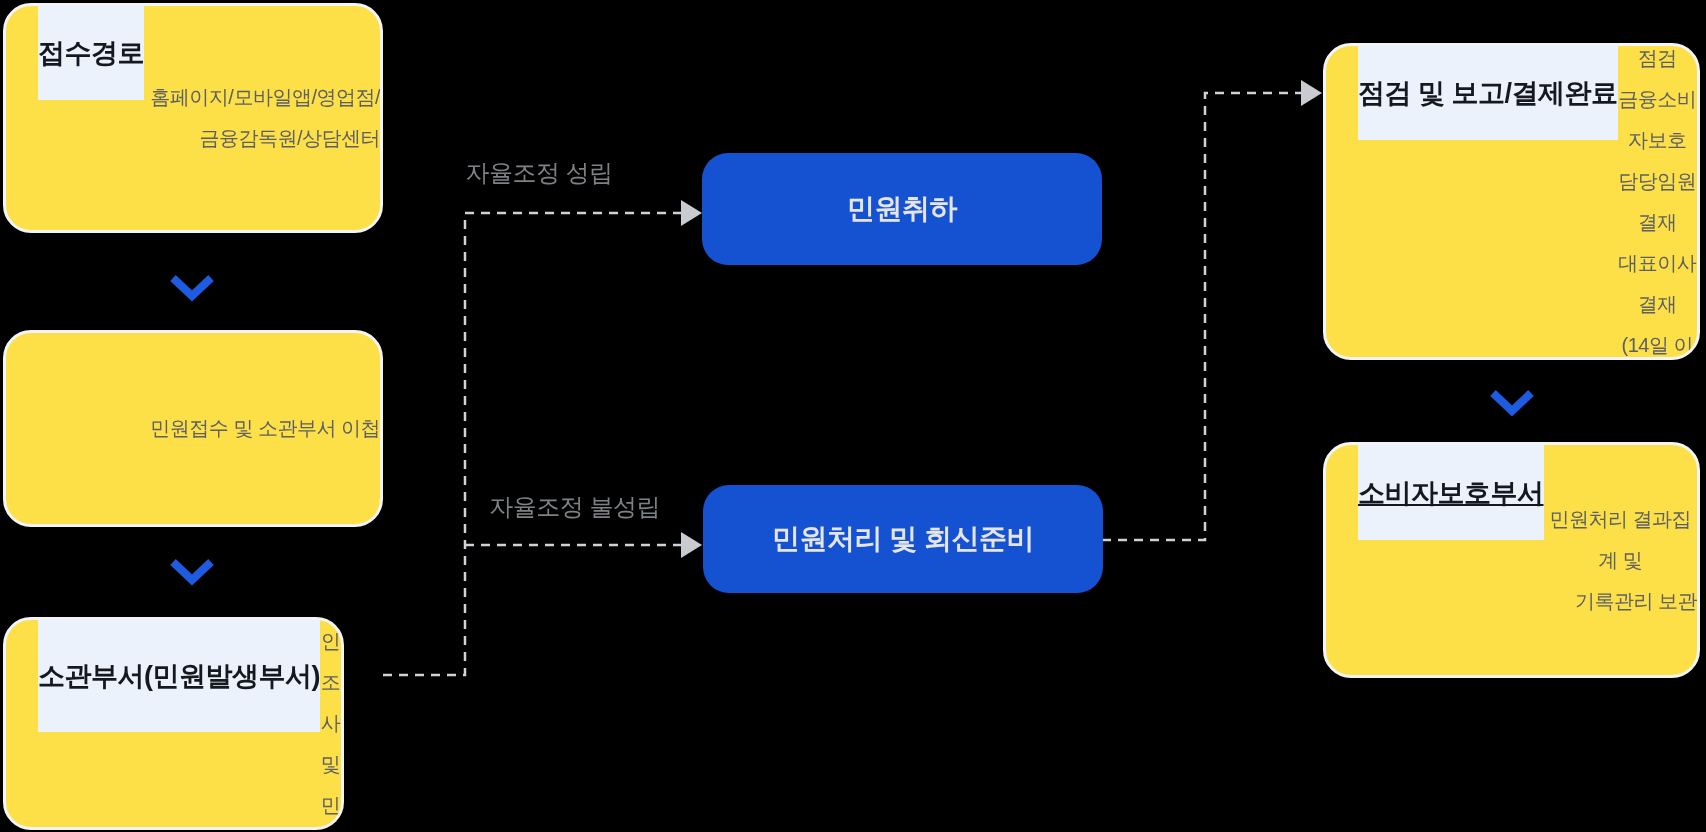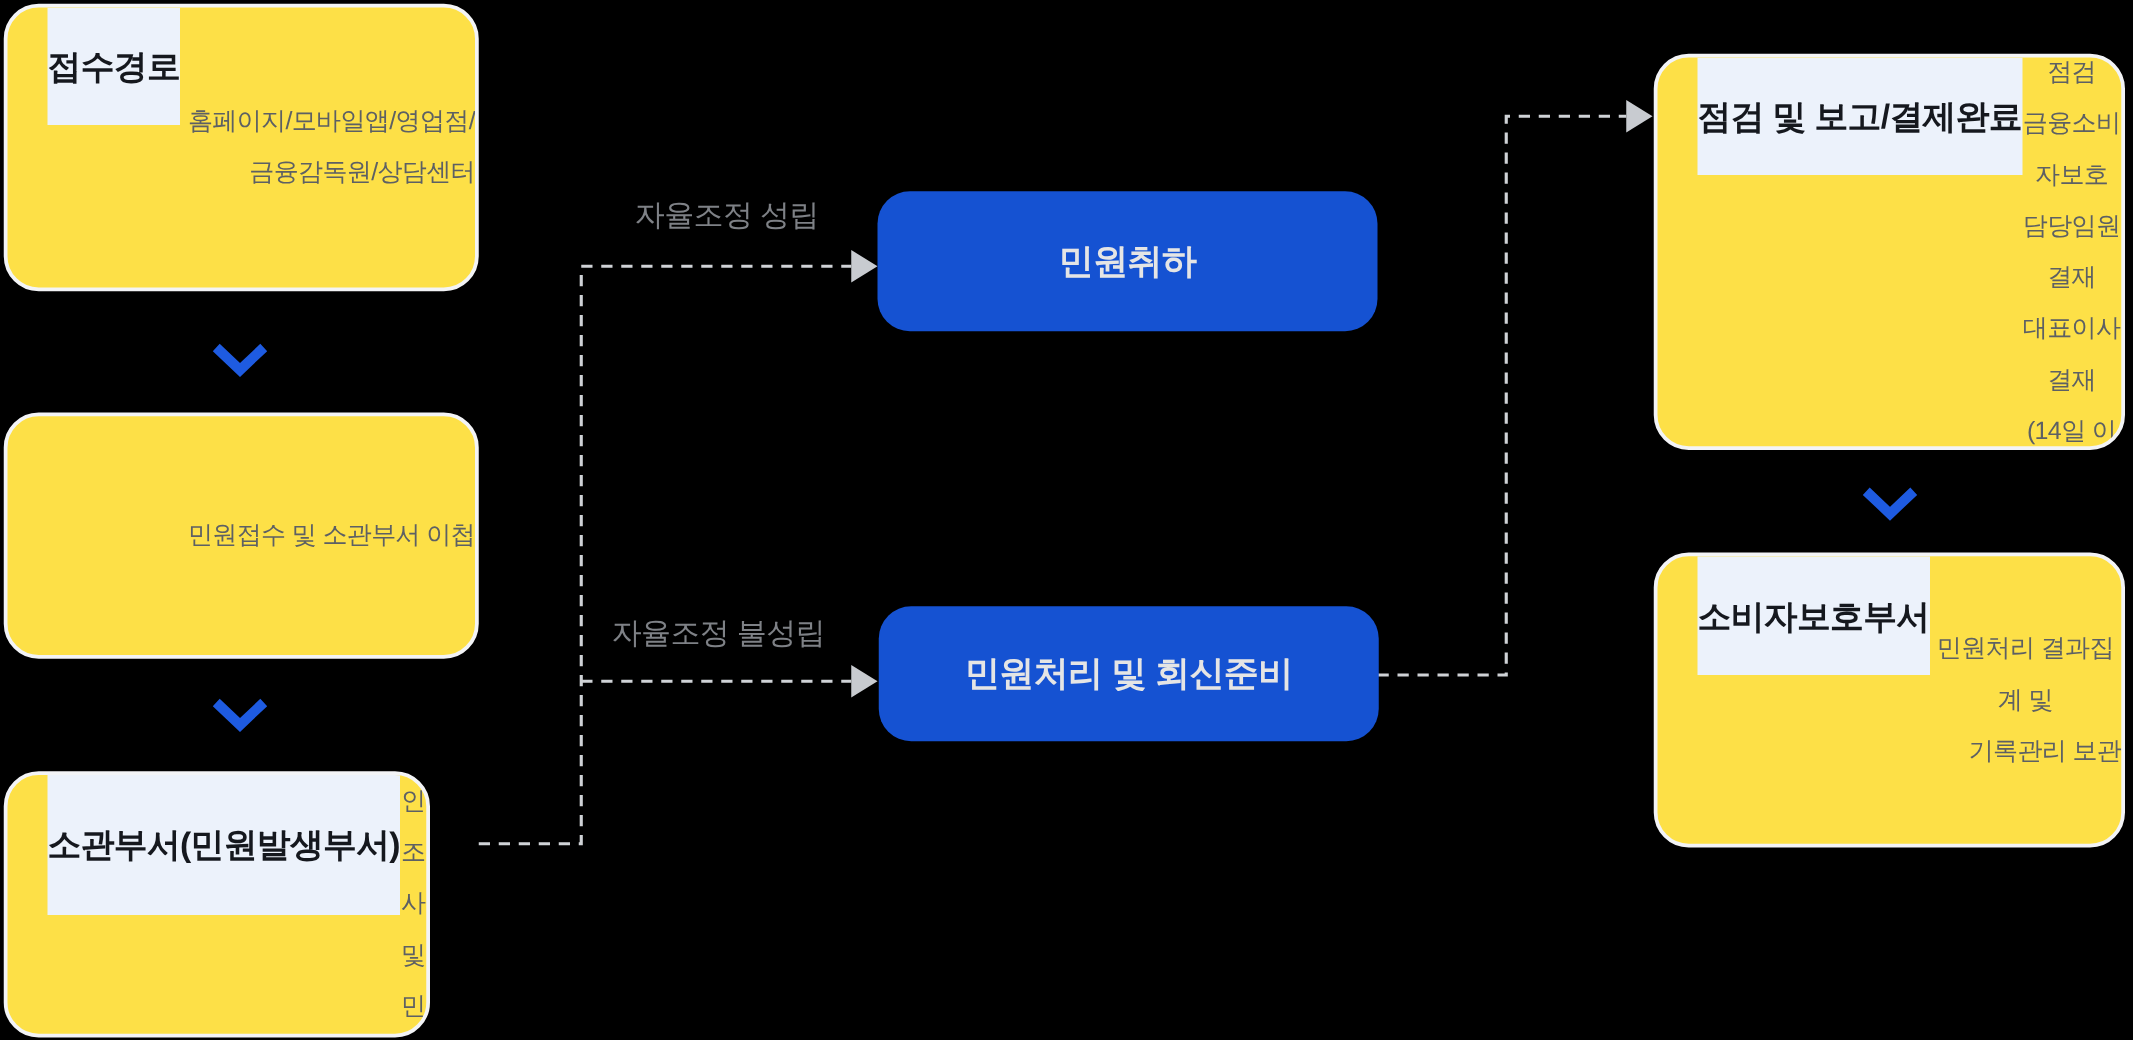--- a/index.html
+++ b/index.html
@@ -40,21 +40,21 @@
   .box-1{left:3px;top:3px;width:380px;height:230px;}
   .box-1 .box-header{height:94px;}
   .box-2{left:3px;top:330px;width:380px;height:197px;}
   .box-2 .box-header{height:97px;}
   .box-3{left:3px;top:617px;width:341px;height:213px;}
   .box-3 .box-header{height:112px;}
   
   .box-4{left:1323px;top:43px;width:377px;height:317px;}
   .box-4 .box-header{height:94px;}
   .box-5{left:1323px;top:442px;width:377px;height:236px;}
-  .box-5 .box-header{height:95px;}
+  .box-5 .box-header{height:95px;text-decoration:underline;}
 
   .action-node{
     position:absolute;
     width:400px;
     background:#1552d2;
     border-radius:26px;
     display:flex;align-items:center;justify-content:center;
     color:#e5e5e5;font-weight:700;font-size:28px;
     letter-spacing:-0.5px;
   }
@@ -62,21 +62,21 @@
   .action-2{left:703px;top:485px;height:108px;}
 
   .branch-label{
     position:absolute;
     width:232px;
     text-align:right;
     font-size:24px;line-height:26px;
     color:#7e8186;
     letter-spacing:-0.5px;
   }
-  .branch-label-1{left:423px;top:160px;}
+  .branch-label-1{left:423px;top:160px;text-align:center;}
   .branch-label-2{left:428px;top:494px;}
 </style>
 </head>
 <body>
 
 <div class="canvas">
 
   <svg class="connector-layer" viewBox="0 0 1706 832" xmlns="http://www.w3.org/2000/svg">
 
     <path d="M383 675 H465 V213 H681" fill="none" stroke="#cfd2d6" stroke-width="2.5" stroke-dasharray="9 7"></path>

